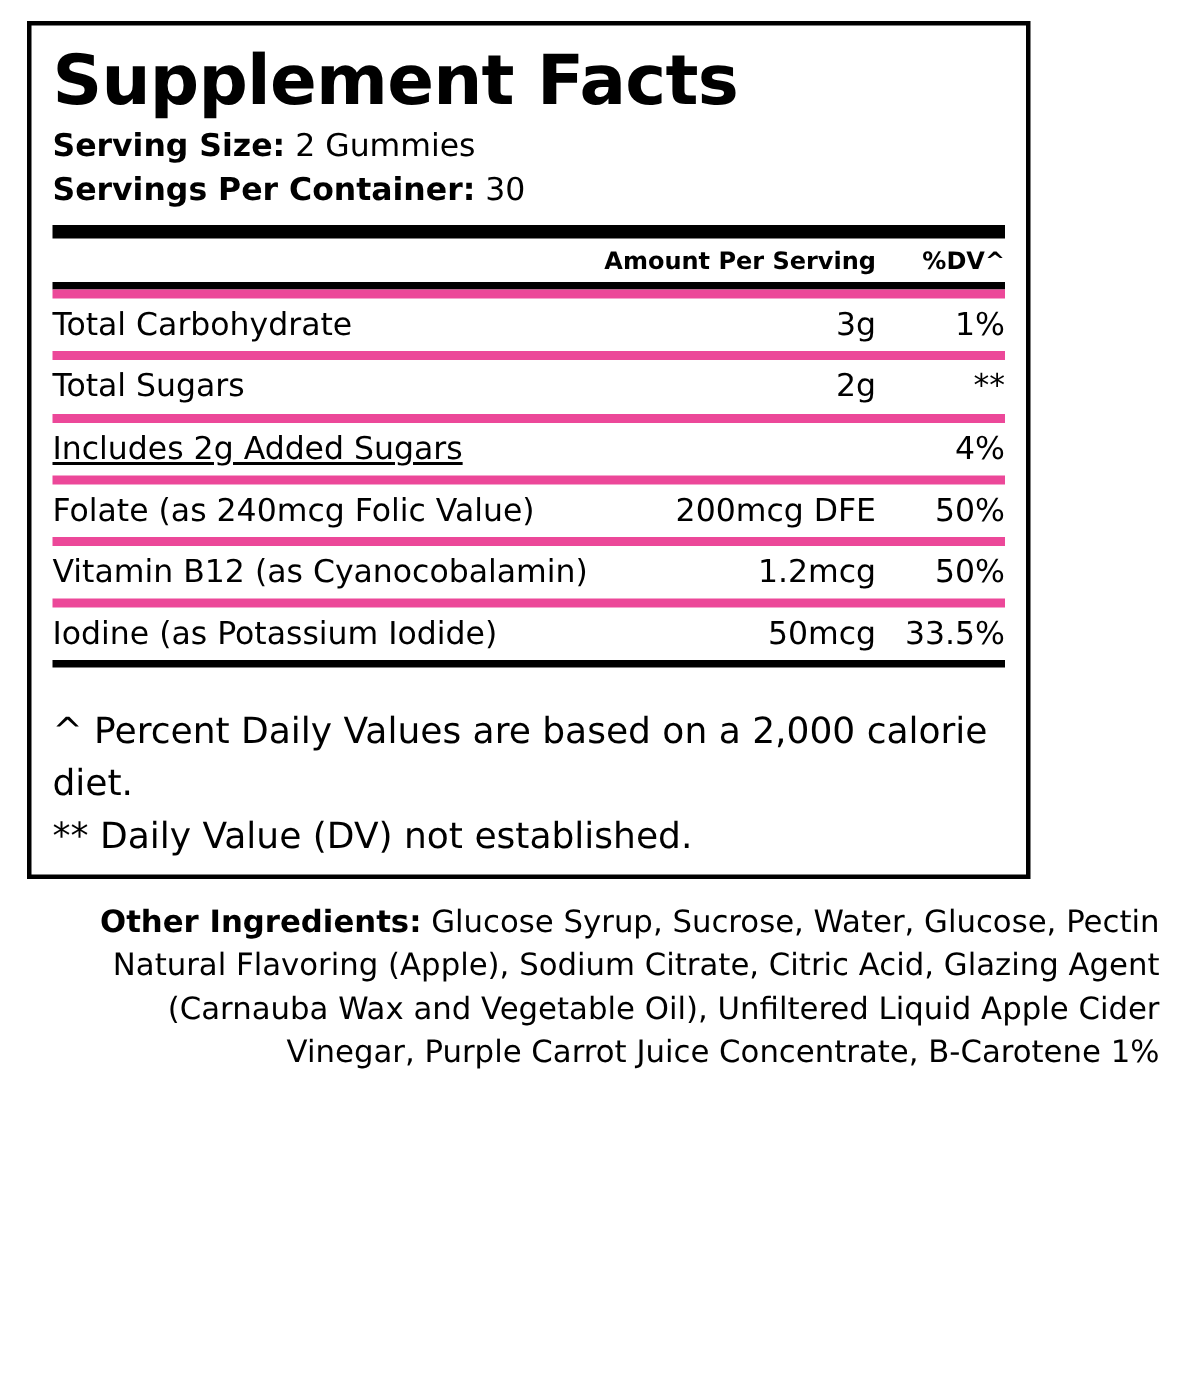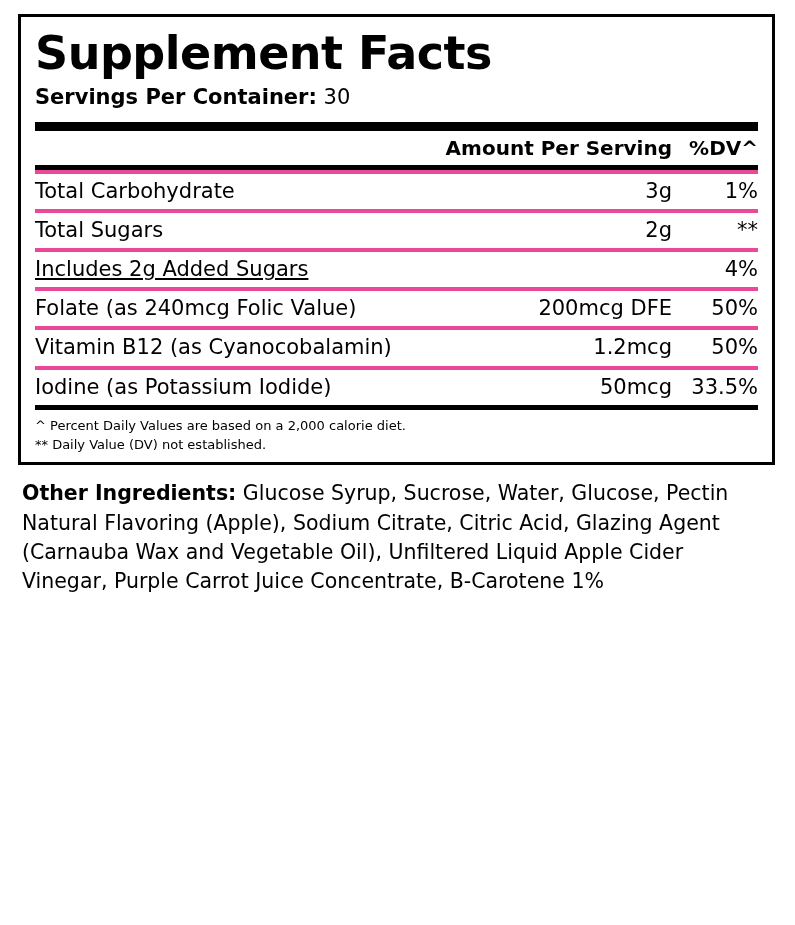--- a/index.html
+++ b/index.html
@@ -20,21 +20,21 @@
     height: 925px;
     box-sizing: border-box;
     padding: 14px 18px 0 18px;
   }
 
   
   .panel {
     border: 3px solid #000;
     box-sizing: border-box;
     padding: 10px 14px 8px 14px;
-    width: 757px;
+    width: 669px;
   }
 
   .sf-title {
     font-size: 46px;
     font-weight: 700;
     line-height: 1.05;
     letter-spacing: -0.5px;
     margin: 2px 0 6px 0;
   }
 
@@ -60,21 +60,21 @@
     width: 100%;
     border-collapse: collapse;
     font-size: 21px;
   }
   table.facts td {
     padding: 5px 0 5px 0;
     vertical-align: bottom;
     line-height: 1.2;
   }
   table.facts tr.row > td {
-    border-top: 4px solid #ec4899;
+    border-top: 6px solid #ec4899;
   }
   table.facts tr.no-top > td {
     border-top: none;
   }
   td.name {
     text-align: left;
     white-space: nowrap;
   }
   td.amt {
     text-align: right;
@@ -85,49 +85,54 @@
     text-align: right;
     white-space: nowrap;
     width: 86px;
   }
   .indent1 { padding-left: 34px; }
   .indent2 { padding-left: 62px; text-decoration: underline; }
 
   .hdr td {
     padding-bottom: 6px;
     font-weight: 700;
-    font-size: 20px;
+    font-size: 16px;
   }
 
   .footnotes {
-    font-size: 13px;
+    font-size: 24px;
     line-height: 1.45;
-    padding-top: 7px;
+    padding-top: 25px;
   }
 
   
   .other {
     margin-top: 14px;
     padding: 0 4px 0 4px;
     font-size: 20.5px;
     line-height: 1.42;
+    text-align: right;
   }
   .other b {
     font-weight: 700;
   }
 </style>
 </head>
 <body>
 
 <div class="page">
 
   <div class="panel">
 
     <div class="sf-title">Supplement Facts</div>
 
+    <div class="serving-line">
+      <b>Serving Size:</b>
+      <span>2 Gummies</span>
+    </div>
     <div class="serving-line">
       <b>Servings Per Container:</b>
       <span>30</span>
     </div>
 
     <div class="rule-thick"></div>
 
     <table class="facts">
       <tbody>
         <tr class="hdr no-top">

